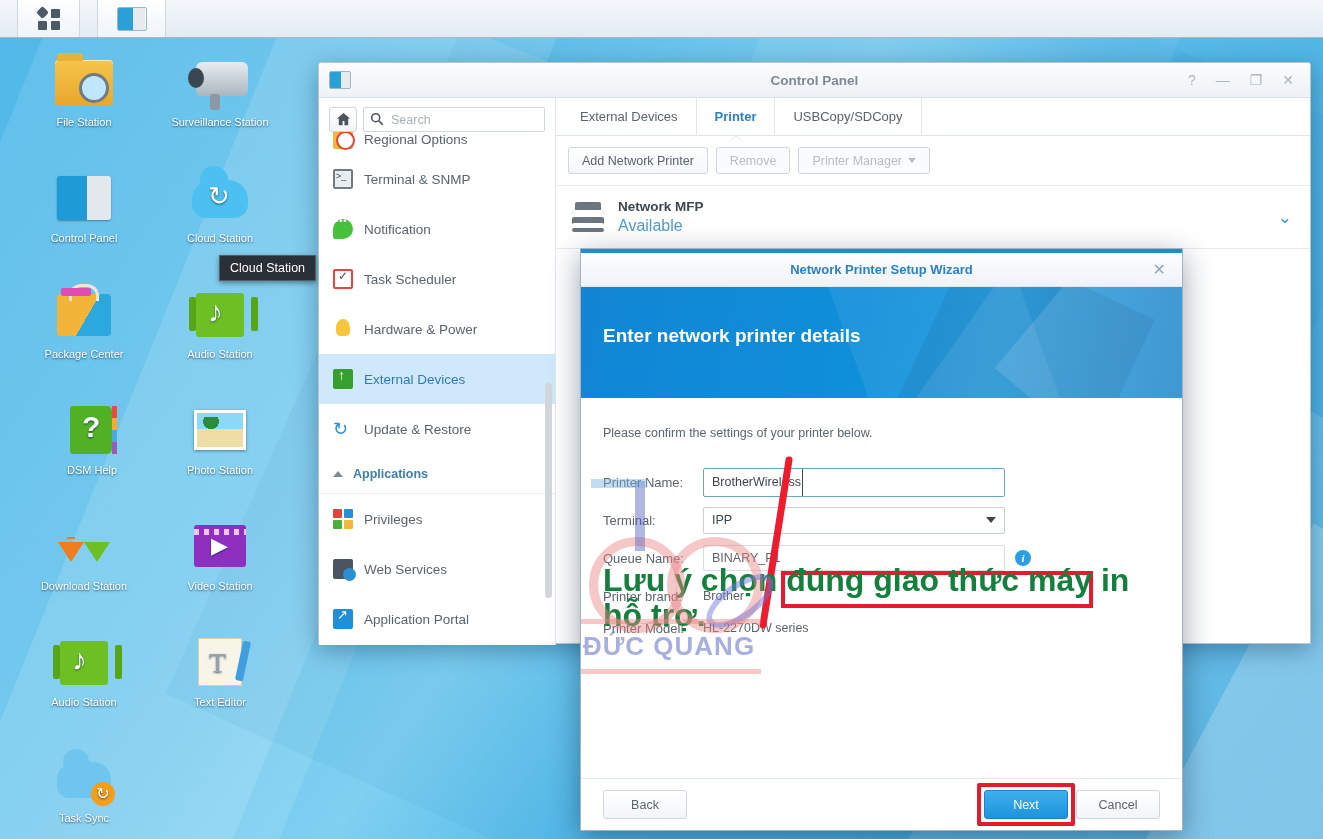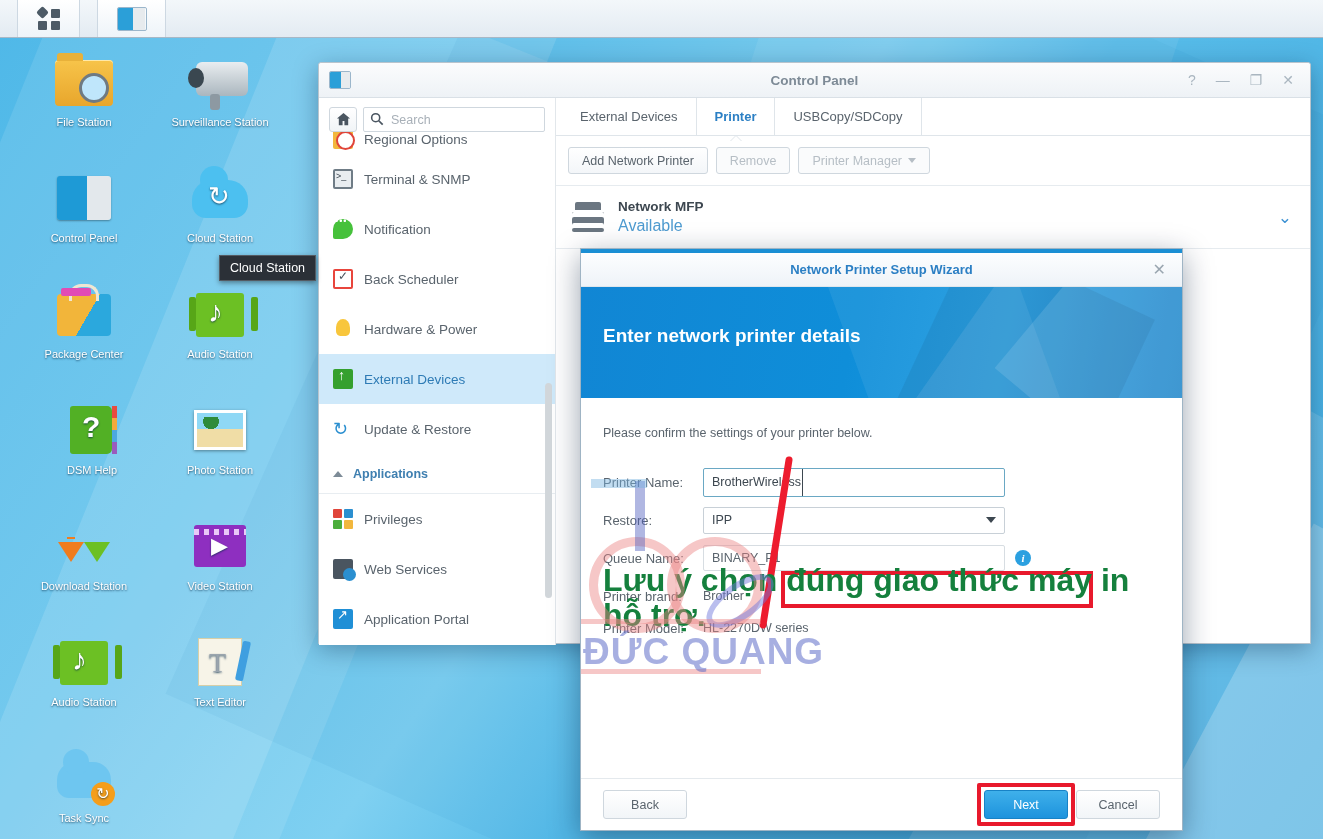--- a/index.html
+++ b/index.html
@@ -273,21 +273,21 @@
 
   
   .wm { position:absolute; left:0; top:125px; width:280px; height:170px; z-index:8; pointer-events:none; }
   .wm .ring { position:absolute; border:9px solid rgba(236,130,130,.45); border-radius:50%; }
   .wm .r1 { left:8px; top:14px; width:96px; height:96px; }
   .wm .r2 { left:86px; top:14px; width:96px; height:96px; }
   .wm .tail { position:absolute; left:120px; top:60px; width:78px; height:36px;
               border:6px solid rgba(110,120,220,.48); border-radius:50%; transform:rotate(-35deg); }
   .wm .stem { position:absolute; left:54px; top:-42px; width:10px; height:70px; background:rgba(80,95,190,.45); }
   .wm .stem-h { position:absolute; left:10px; top:-44px; width:56px; height:9px; background:rgba(120,180,225,.45); }
-  .wm .brand { position:absolute; left:2px; top:108px; font-size:37px; font-weight:bold;
+  .wm .brand { position:absolute; left:2px; top:108px; font-size:26px; font-weight:bold;
                color:rgba(95,110,200,.55); letter-spacing:1px; }
   .wm .bar1 { position:absolute; left:0; top:96px; width:180px; height:5px; background:rgba(236,130,130,.45); }
   .wm .bar2 { position:absolute; left:0; top:146px; width:180px; height:5px; background:rgba(236,130,130,.45); }
 </style>
 </head>
 <body>
 
 <div class="wall">
   <div class="facet f1"></div>
     <div class="facet f2"></div>
@@ -442,21 +442,21 @@
         <div class="side-item">
           <span class="si-ico si-term"></span>
           <span>Terminal &amp; SNMP</span>
         </div>
         <div class="side-item">
           <span class="si-ico si-notif"></span>
           <span>Notification</span>
         </div>
         <div class="side-item">
           <span class="si-ico si-task"></span>
-          <span>Back Scheduler</span>
+          <span>Task Scheduler</span>
         </div>
         <div class="side-item">
           <span class="si-ico">
               <span class="si-hw" style="display:block"></span>
             </span>
           <span>Hardware &amp; Power</span>
         </div>
         <div class="side-item sel">
           <span class="si-ico si-ext"></span>
           <span>External Devices</span>
@@ -554,21 +554,21 @@
     <div class="intro">Please confirm the settings of your printer below.</div>
 
     <div class="frow" style="margin-bottom:6px">
       <span class="flabel">Printer Name:</span>
       <div class="txt-input">
         <span style="display:inline-block;line-height:27px;border-right:1px solid #3d4750;padding-right:1px">BrotherWireless</span>
       </div>
     </div>
 
     <div class="frow" style="margin-bottom:6px">
-      <span class="flabel">Restore:</span>
+      <span class="flabel">Terminal:</span>
       <div class="sel-box">
         <span>IPP</span>
         <span class="cv"></span>
       </div>
     </div>
 
     <div class="frow" style="margin-bottom:6px">
       <span class="flabel">Queue Name:</span>
       <div class="ro-input">
         <span>BINARY_P1</span>

